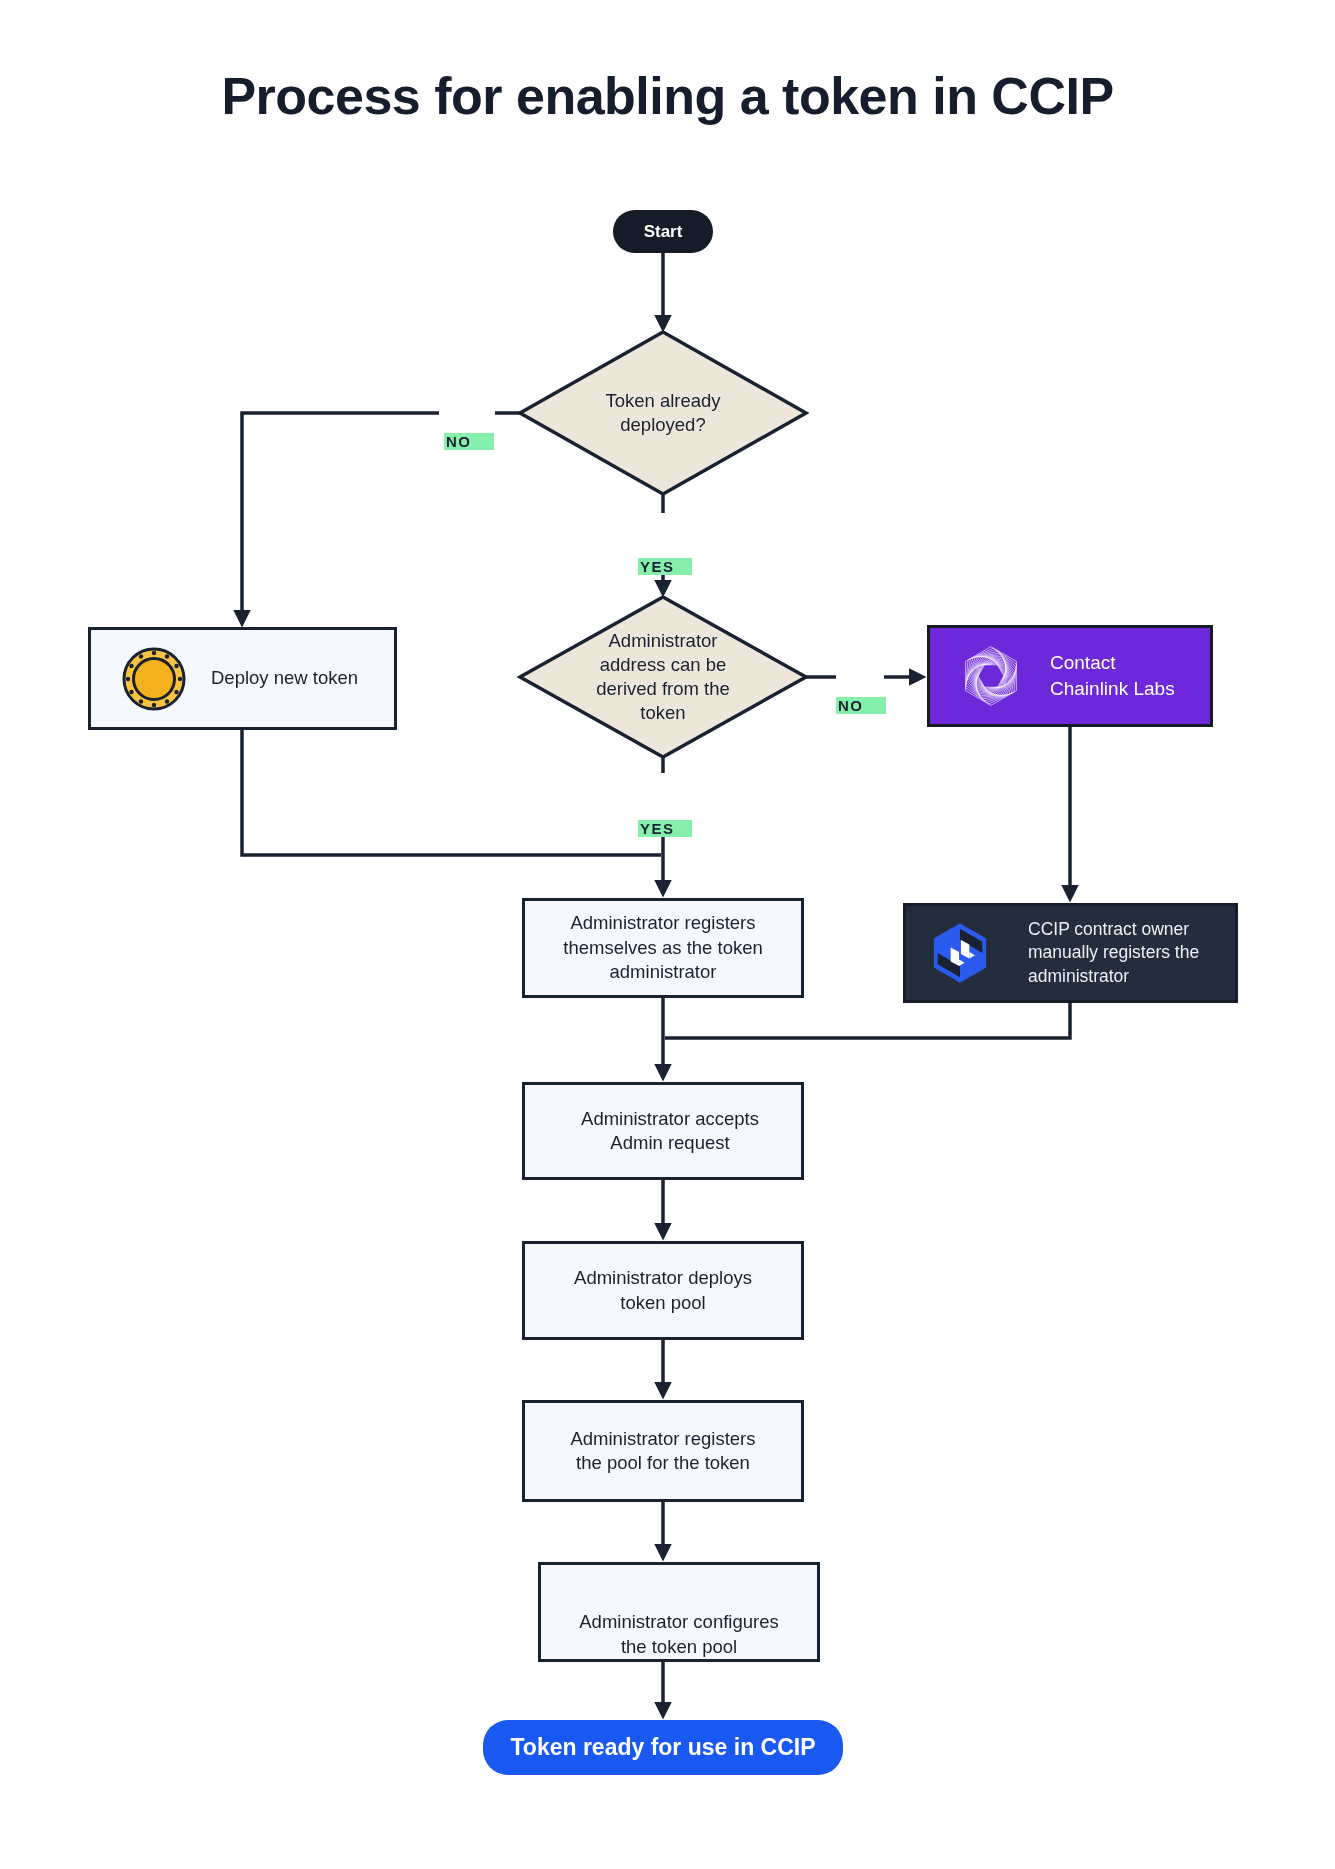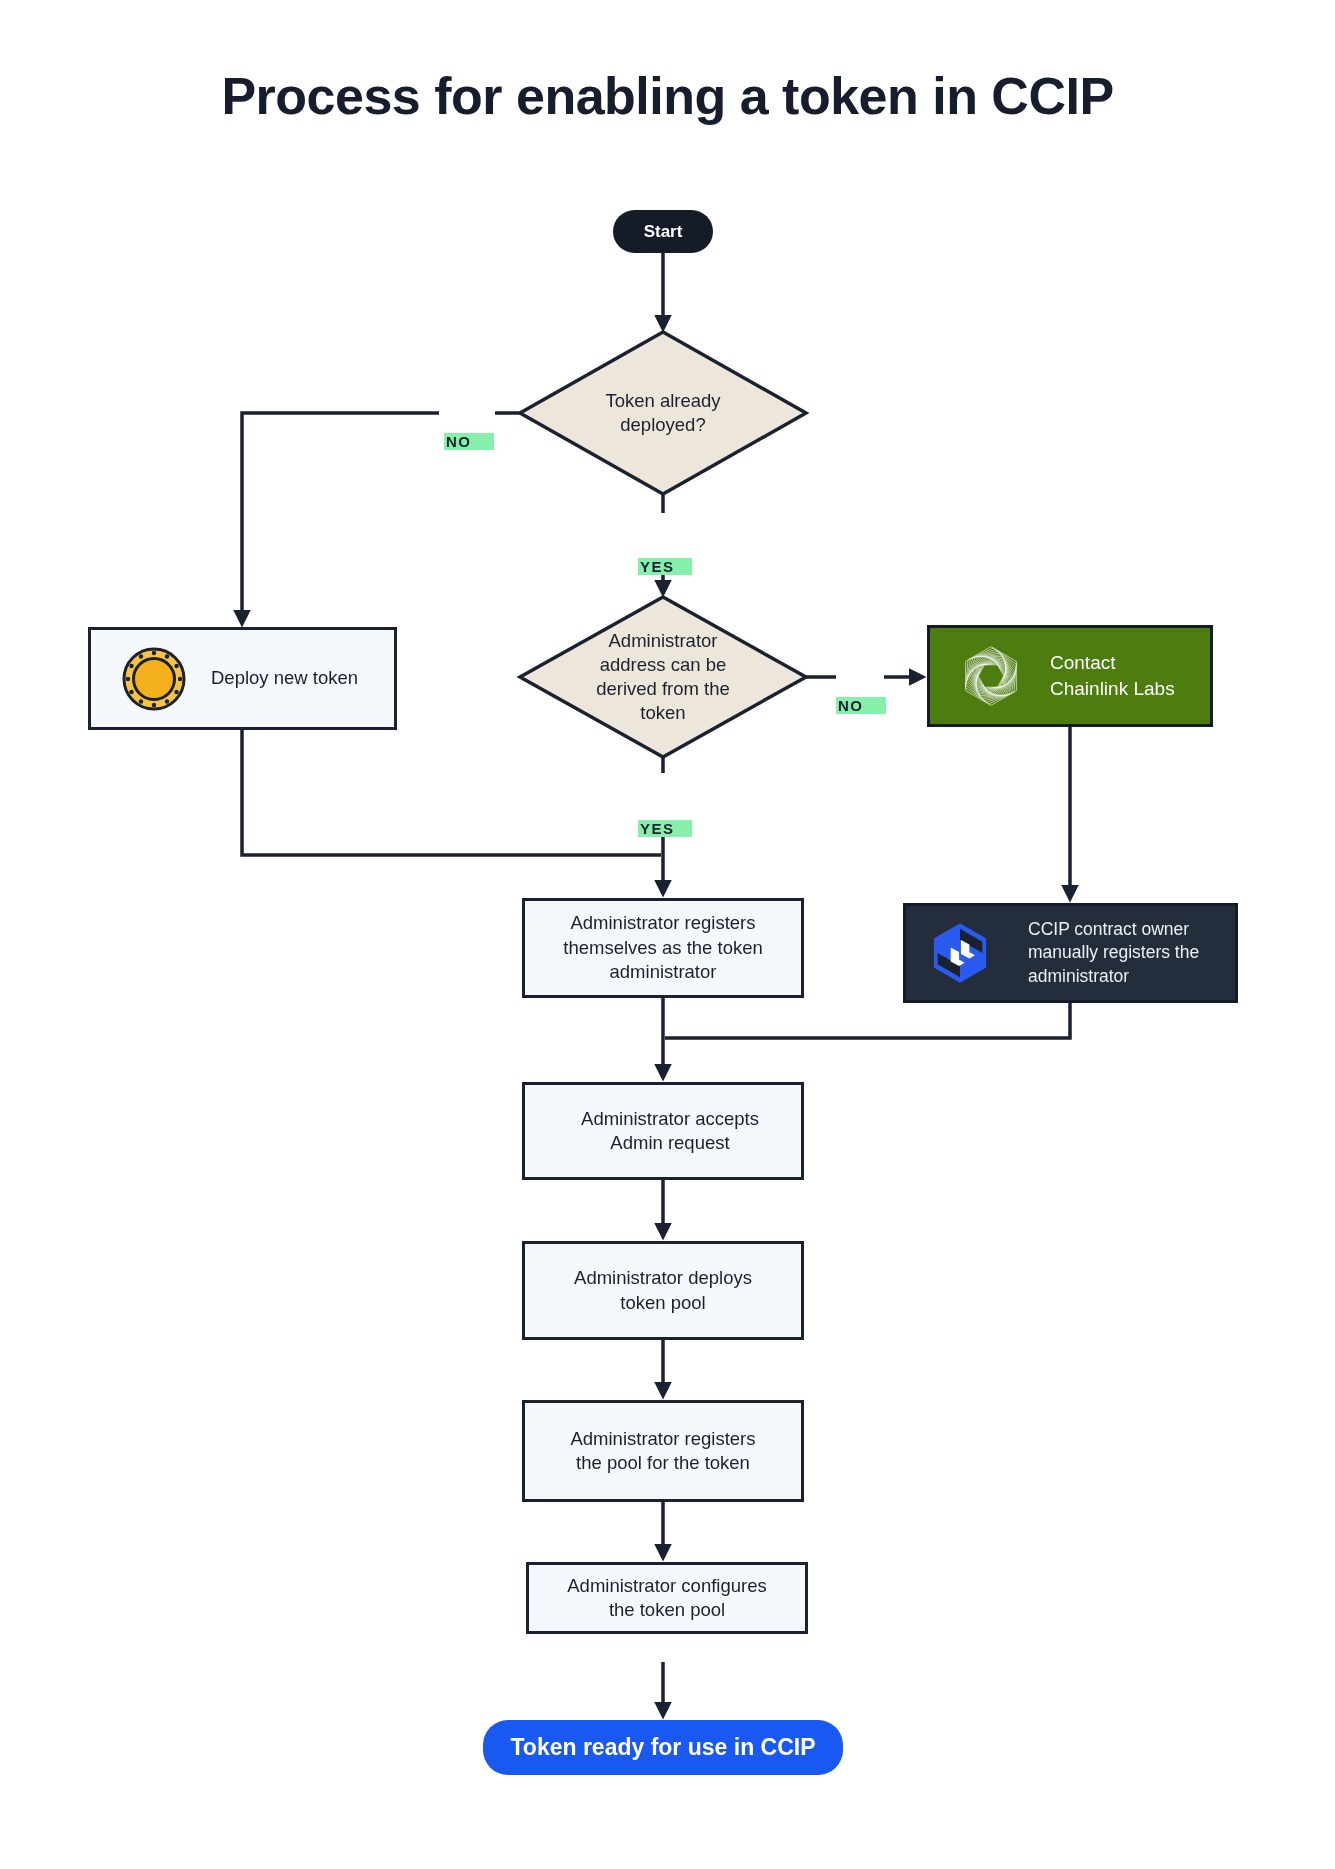--- a/index.html
+++ b/index.html
@@ -26,21 +26,21 @@
     position:absolute;text-align:center;font-size:18.5px;line-height:1.3;color:#1A2130;
     display:flex;align-items:center;justify-content:center;
   }
   .edge-label{
     position:absolute;font-size:15px;font-weight:700;letter-spacing:1.5px;color:#1B2232;
     text-align:left;background:#86efac;padding:0 2px;margin-top:29px;
   }
   .box-left{justify-content:flex-start;}
   .deploy-box{left:88px;top:627px;width:309px;height:103px;padding-left:30px;gap:24px;}
   .contact-box{
-    left:927px;top:625px;width:286px;height:102px;background:#4d7c0f;border:3px solid #161B28;
+    left:927px;top:625px;width:286px;height:102px;background:#6d28d9;border:3px solid #161B28;
     color:#ffffff;text-align:left;font-size:19px;line-height:1.35;padding-left:28px;gap:26px;
   }
   .dark-box{
     left:903px;top:903px;width:335px;height:100px;background:#242D3B;border:3px solid #161B28;
     color:#ECEFF4;text-align:left;font-size:17.5px;line-height:1.33;padding-left:26px;gap:40px;
   }
   .pill-end{
     left:483px;top:1720px;width:360px;height:55px;border-radius:25px;
     background:#1A58F2;color:#ffffff;font-size:23px;font-weight:700;
   }
@@ -169,21 +169,21 @@
   </div>
 
   <div class="node proc" style="left:522px;top:1241px;width:282px;height:99px;">
     <span class="txt" style="width:205px;">Administrator deploys token pool</span>
   </div>
 
   <div class="node proc" style="left:522px;top:1400px;width:282px;height:102px;">
     <span class="txt" style="width:215px;">Administrator registers the pool for the token</span>
   </div>
 
-  <div class="node proc" style="left:526px;top:1562px;width:282px;height:72px;">
+  <div class="node proc" style="left:538px;top:1562px;width:282px;height:100px;align-items:flex-end;">
     <span class="txt" style="width:225px;">Administrator configures the token pool</span>
   </div>
 
   <div class="node pill-end">
     <span>Token ready for use in CCIP</span>
   </div>
 
 </div>
 
 </body></html>

